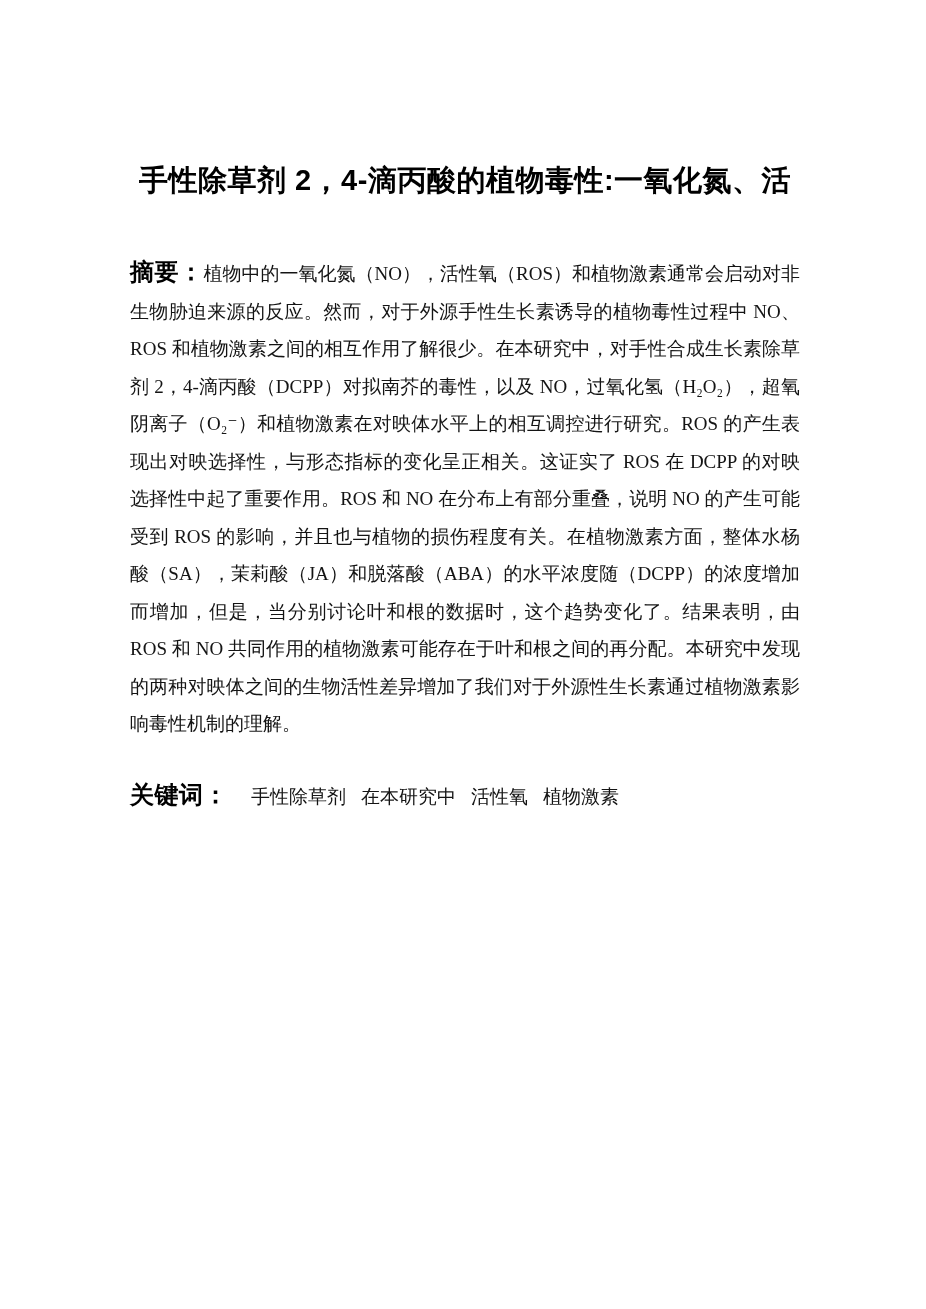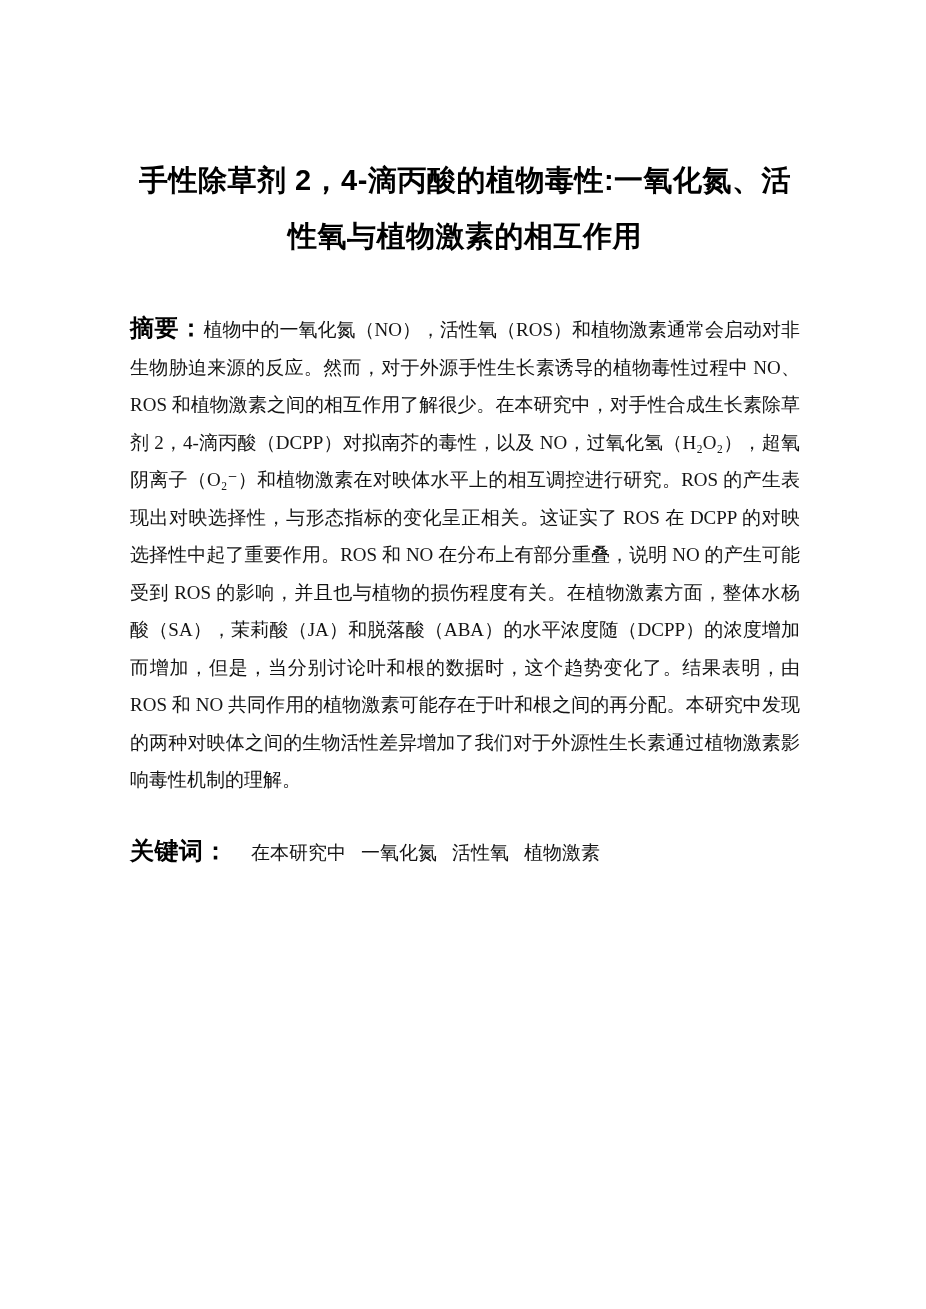--- a/index.html
+++ b/index.html
@@ -67,20 +67,19 @@
     margin-right: 16px;
   }
 </style>
 </head>
 <body>
 
 <div class="page">
 
   <h1 class="title">
     <div>手性除草剂 2，4-滴丙酸的植物毒性:一氧化氮、活</div>
-    <div>性氧与植物激素的相互作用</div>
   </h1>
 
   <p class="abstract"><span class="section-label">摘要：</span><span>植物中的一氧化氮（NO），活性氧（ROS）和植物激素通常会启动对非生物胁迫来源的反应。然而，对于外源手性生长素诱导的植物毒性过程中 NO、ROS 和植物激素之间的相互作用了解很少。在本研究中，对手性合成生长素除草剂 2，4-滴丙酸（DCPP）对拟南芥的毒性，以及 NO，过氧化氢（H₂O₂），超氧阴离子（O₂⁻）和植物激素在对映体水平上的相互调控进行研究。ROS 的产生表现出对映选择性，与形态指标的变化呈正相关。这证实了 ROS 在 DCPP 的对映选择性中起了重要作用。ROS 和 NO 在分布上有部分重叠，说明 NO 的产生可能受到 ROS 的影响，并且也与植物的损伤程度有关。在植物激素方面，整体水杨酸（SA），茉莉酸（JA）和脱落酸（ABA）的水平浓度随（DCPP）的浓度增加而增加，但是，当分别讨论叶和根的数据时，这个趋势变化了。结果表明，由 ROS 和 NO 共同作用的植物激素可能存在于叶和根之间的再分配。本研究中发现的两种对映体之间的生物活性差异增加了我们对于外源性生长素通过植物激素影响毒性机制的理解。</span></p>
 
-  <p class="keywords"><span class="section-label">关键词：</span><span class="keyword">在本研究中</span><span class="keyword">一氧化氮</span><span class="keyword">活性氧</span><span class="keyword">植物激素</span></p>
+  <p class="keywords"><span class="section-label">关键词：</span><span class="keyword">手性除草剂</span><span class="keyword">在本研究中</span><span class="keyword">活性氧</span><span class="keyword">植物激素</span></p>
 
 </div>
 
 </body></html>

